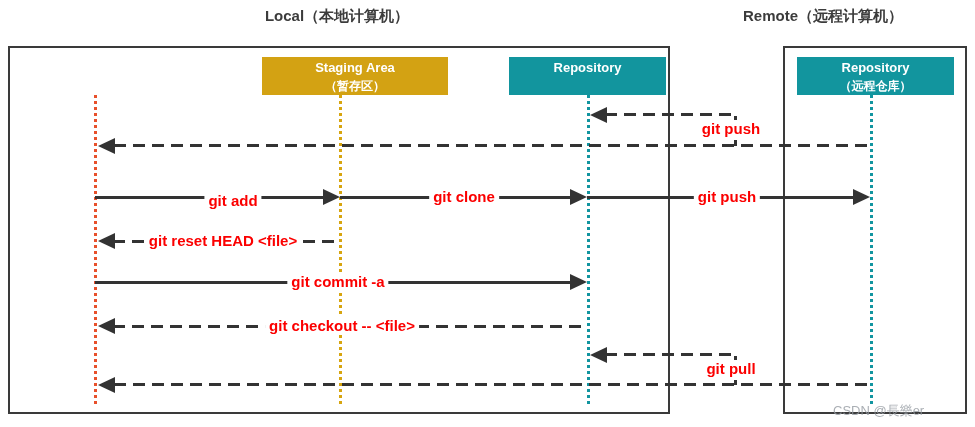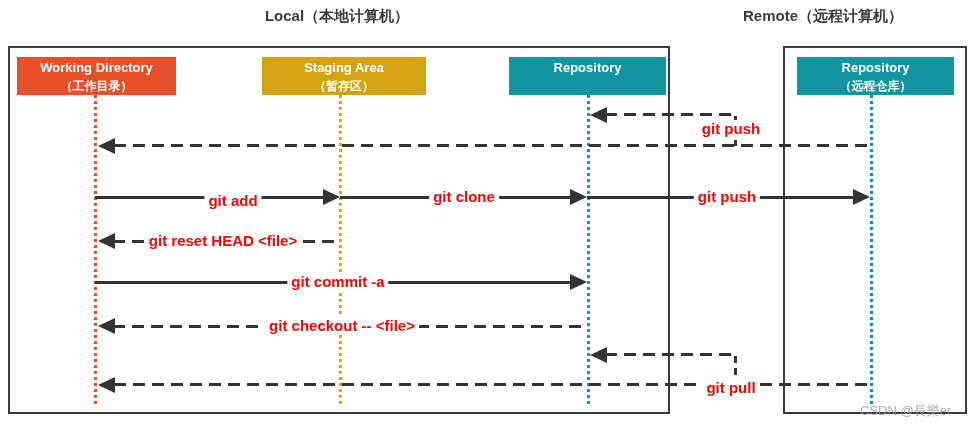--- a/index.html
+++ b/index.html
@@ -45,40 +45,36 @@
     position:absolute;width:0;height:0;z-index:2;
     border-top:8px solid transparent;border-bottom:8px solid transparent;
     border-left:17px solid #333;
   }
   .cmd{
     position:absolute;transform:translateX(-50%);z-index:4;
     color:#fb0000;font-weight:bold;font-size:15px;line-height:18px;
     background:#ffffff;padding:0 4px;white-space:nowrap;
   }
   .watermark{
-    position:absolute;left:860px;top:402px;z-index:5;
+    position:absolute;left:833px;top:402px;z-index:5;
     font-size:13px;color:rgba(148,154,160,0.8);white-space:nowrap;
   }
 </style>
 </head>
 <body>
 
 <div id="stage">
 
   <div class="hdr" style="left:337px;">Local（本地计算机）</div>
   <div class="hdr" style="left:823px;">Remote（远程计算机）</div>
 
   <div class="bigbox" style="left:8px;width:662px;"></div>
   <div class="bigbox" style="left:783px;width:184px;"></div>
 
-  <div class="node" style="left:17px;width:159px;background:#e8502b;">
-    <span>Working Directory</span>
-    <span class="sub">（工作目录）</span>
-  </div>
-  <div class="node" style="left:262px;width:164px;background:#d3a213;">
+  <div class="node" style="left:262px;width:186px;background:#d3a213;">
     <span>Staging Area</span>
     <span class="sub">（暂存区）</span>
   </div>
   <div class="node" style="left:509px;width:157px;background:#12959e;">
     <span>Repository</span>
   </div>
   <div class="node" style="left:797px;width:157px;background:#12959e;">
     <span>Repository</span>
     <span class="sub">（远程仓库）</span>
   </div>
@@ -130,18 +126,18 @@
     <div class="dash-h" style="left:113px;top:325px;width:475px;"></div>
     <div class="cmd" style="left:342px;top:317px;">git checkout -- &lt;file&gt;</div>
   </div>
 
   <div>
     <div class="head-left" style="left:590px;top:347px;"></div>
     <div class="dash-h" style="left:605px;top:353px;width:133px;"></div>
     <div class="dash-v" style="left:734px;top:356px;height:29px;"></div>
     <div class="dash-h" style="left:114px;top:383px;width:757px;"></div>
     <div class="head-left" style="left:98px;top:377px;"></div>
-    <div class="cmd" style="left:731px;top:360px;margin-top:19px;">git pull</div>
+    <div class="cmd" style="left:731px;top:360px;">git pull</div>
   </div>
 
   <div class="watermark">CSDN @長樂er</div>
 
 </div>
 
 </body></html>

